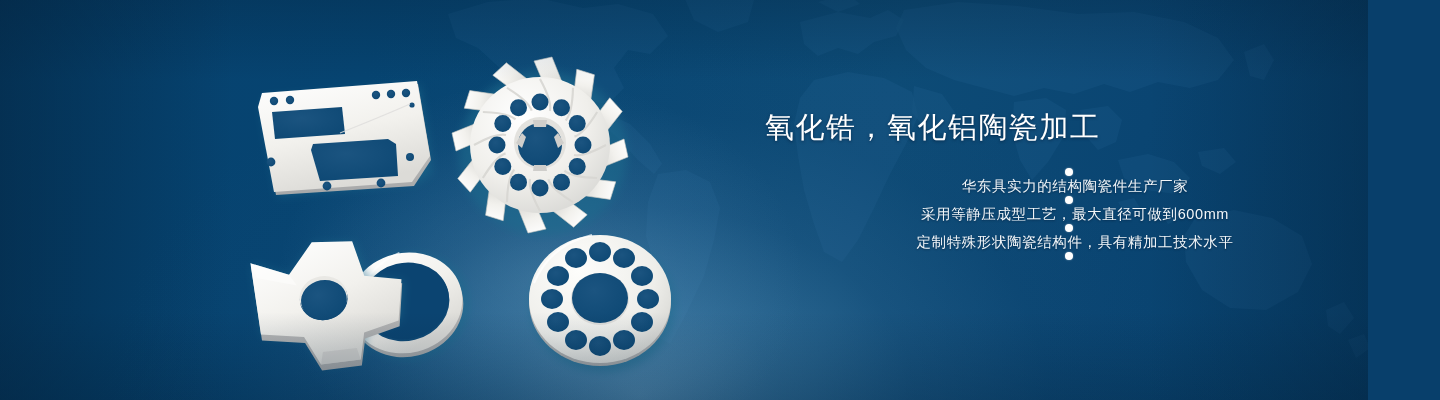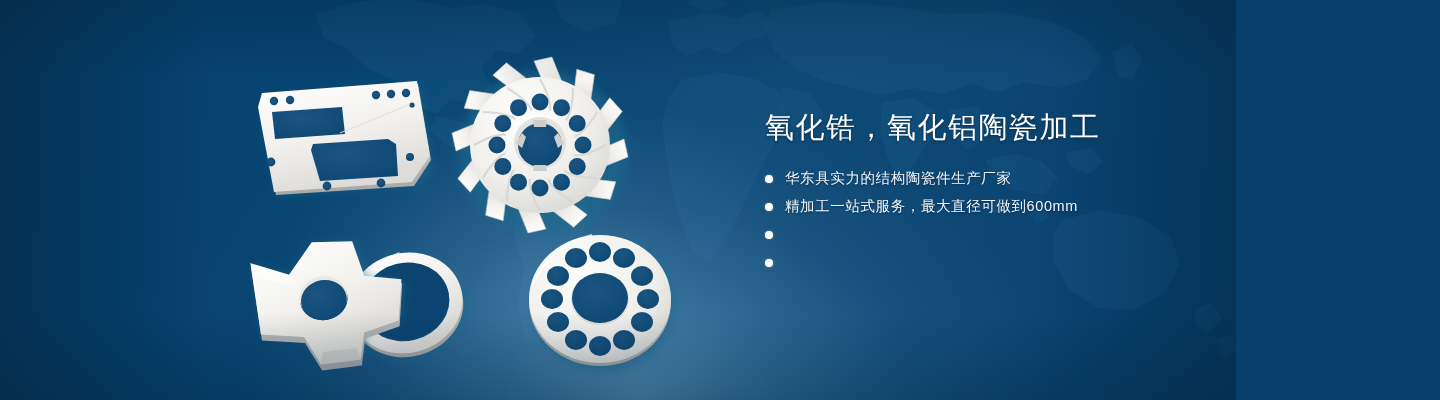--- a/index.html
+++ b/index.html
@@ -2,26 +2,25 @@
 <html><head>
 <meta charset="utf-8">
 <style>
   html, body {
     margin: 0;
     padding: 0;
     background: #083f6b;
   }
   #banner {
     position: relative;
-    width: 1216px;
+    width: 1368px;
     height: 400px;
     overflow: hidden;
     font-family: "Liberation Sans", "DejaVu Sans", sans-serif;
     background: #14532d;
-    padding-left: 20px;
   }
 
   
   .bg-base {
     position: absolute; inset: 0;
     background: linear-gradient(105deg, #06426f 0%, #064471 26%, #0a4874 48%, #0d4b76 62%, #0a4572 80%, #07406c 100%);
   }
   .bg-glow {
     position: absolute; inset: 0;
     background: radial-gradient(ellipse 620px 430px at 640px 395px,
@@ -71,20 +70,21 @@
     margin: 0 0 22px 0;
     white-space: nowrap;
     text-shadow: 0 1px 3px rgba(0,20,45,0.55);
   }
   .bullets { list-style: none; margin: 0; padding: 0; }
   .bullet-item {
     display: flex;
     align-items: center;
     margin: 0 0 7px 0;
     height: 21px;
+    flex-direction: column;
   }
   .bullet-dot {
     flex: 0 0 auto;
     width: 8px; height: 8px;
     border-radius: 50%;
     background: #ffffff;
     margin-right: 12px;
     box-shadow: 0 0 2px rgba(255,255,255,0.45);
   }
   .bullet-text {
@@ -378,24 +378,25 @@
   <div class="text-block">
     <h1 class="headline">氧化锆，氧化铝陶瓷加工</h1>
 
     <ul class="bullets">
       <li class="bullet-item">
         <span class="bullet-dot"></span>
         <span class="bullet-text">华东具实力的结构陶瓷件生产厂家</span>
       </li>
       <li class="bullet-item">
         <span class="bullet-dot"></span>
-        <span class="bullet-text">精加工一站式服务，最大直径可做到600mm</span>
+        <span class="bullet-text">采用等静压成型工艺，最大直径可做到600mm</span>
       </li>
       <li class="bullet-item">
         <span class="bullet-dot"></span>
+        <span class="bullet-text">定制特殊形状陶瓷结构件，具有精加工技术水平</span>
       </li>
       <li class="bullet-item">
         <span class="bullet-dot"></span>
       </li>
     </ul>
   </div>
 
 </div>
 
 </body></html>

